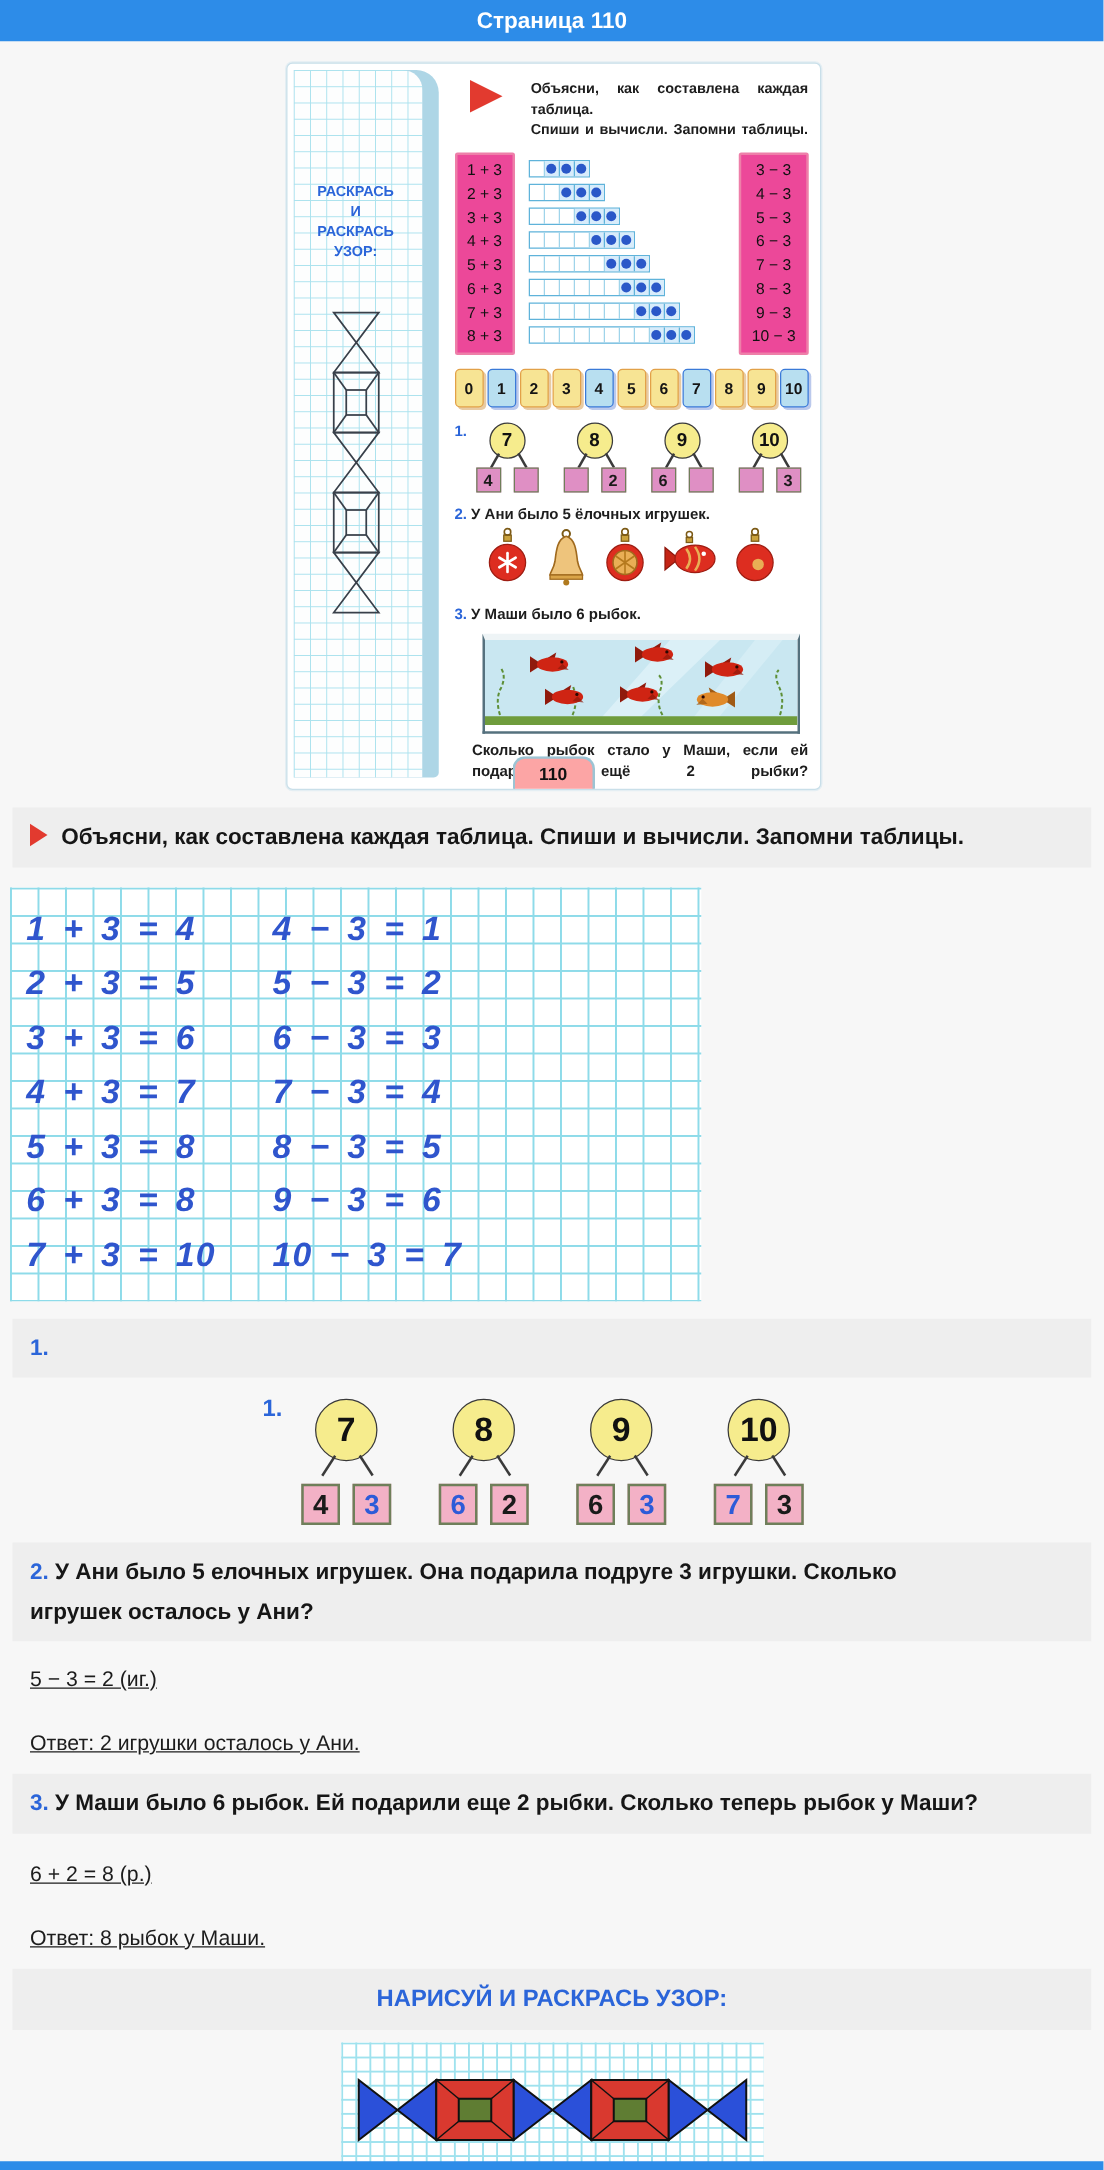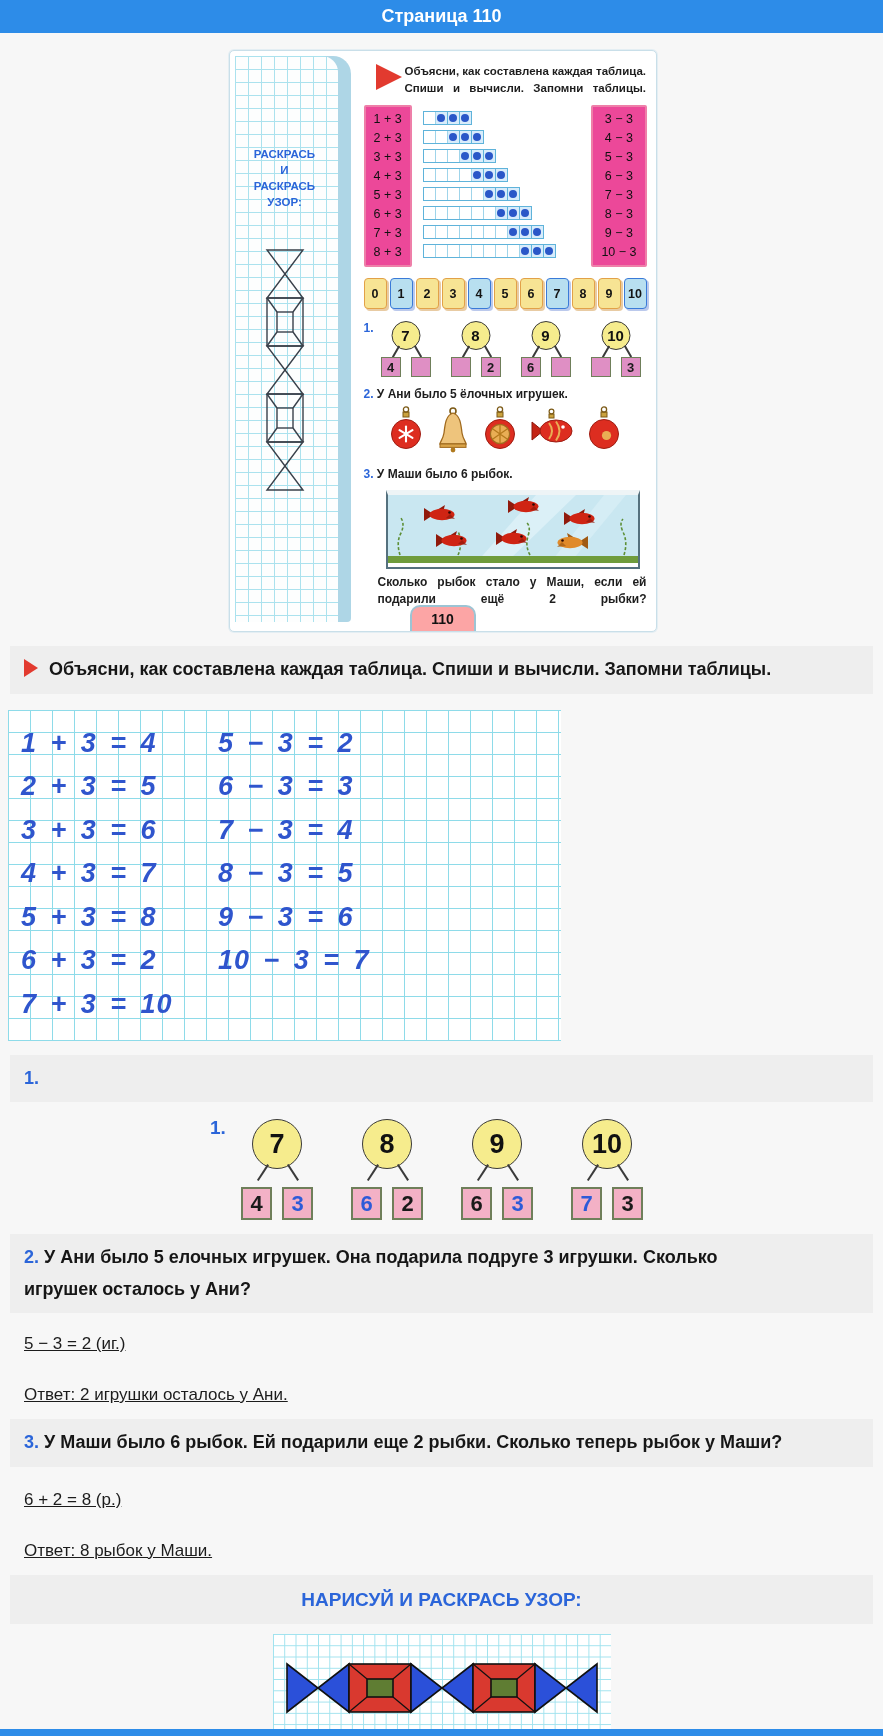--- a/index.html
+++ b/index.html
@@ -30,21 +30,21 @@
   .scan-sidebar{position:absolute;left:5px;top:5px;bottom:9px;width:116px;background:#aed6e6;
                 border-radius:0 18px 4px 0;}
   .scan-grid{position:absolute;left:0;top:0;bottom:0;right:13px;background-color:#fdfefe;
     background-image:linear-gradient(to right,#abe2ee 1px,transparent 1px),
                      linear-gradient(to bottom,#abe2ee 1px,transparent 1px);
     background-size:13px 13px;border-radius:0 16px 0 0;}
   .scan-caption{position:absolute;top:90px;left:0;width:100px;text-align:center;
                 color:var(--accent_blue,#2b65d9);font-weight:bold;font-size:11.5px;line-height:1.4;}
   .scan-pattern-v{position:absolute;top:190px;left:28px;}
   .scan-main{position:absolute;left:134px;top:12px;right:9px;}
-  .task-row{display:flex;gap:3px;padding-left:12px;}
+  .task-row{display:flex;gap:23px;padding-left:12px;}
   .task-tri{flex:none;width:0;height:0;border-left:26px solid var(--heading_red,#e23a2f);
             border-top:13px solid transparent;border-bottom:13px solid transparent;margin-top:1px;}
   .task-text{font-size:11.5px;color:#1d1d1d;line-height:1.45;font-weight:bold;}
   .jline{text-align:justify;-moz-text-align-last:justify;text-align-last:justify;}
 
   .tables-row{display:flex;margin-top:9px;gap:5px;align-items:flex-start;}
   .mini-table{border:2px solid #ee7fa9;border-radius:2px;padding:3px 8px;font-size:12.5px;
               line-height:19px;color:#111;text-align:center;white-space:pre;background:#ec4899;}
   .bars-col{flex:1;padding-top:3px;padding-left:6px;}
   .scan-bar{height:19px;display:flex;align-items:center;}
@@ -439,24 +439,25 @@
     <span class="tri-red"></span><span>Объясни, как составлена каждая таблица. Спиши и вычисли. Запомни таблицы.</span>
   </div>
 
   <div class="grid-block gridbg">
     <div class="eq-col" id="eq-add">
         <div class="eq-row">1 + 3 = 4</div>
         <div class="eq-row">2 + 3 = 5</div>
         <div class="eq-row">3 + 3 = 6</div>
         <div class="eq-row">4 + 3 = 7</div>
         <div class="eq-row">5 + 3 = 8</div>
-        <div class="eq-row">6 + 3 = 2</div>
+        <div class="eq-row">6 + 3 = 8</div>
         <div class="eq-row">7 + 3 = 10</div>
       </div>
     <div class="eq-col" id="eq-sub">
+        <div class="eq-row">4 − 3 = 1</div>
         <div class="eq-row">5 − 3 = 2</div>
         <div class="eq-row">6 − 3 = 3</div>
         <div class="eq-row">7 − 3 = 4</div>
         <div class="eq-row">8 − 3 = 5</div>
         <div class="eq-row">9 − 3 = 6</div>
         <div class="eq-row">10 − 3 = 7</div>
       </div>
   </div>
 
   <div class="sec-bar">

